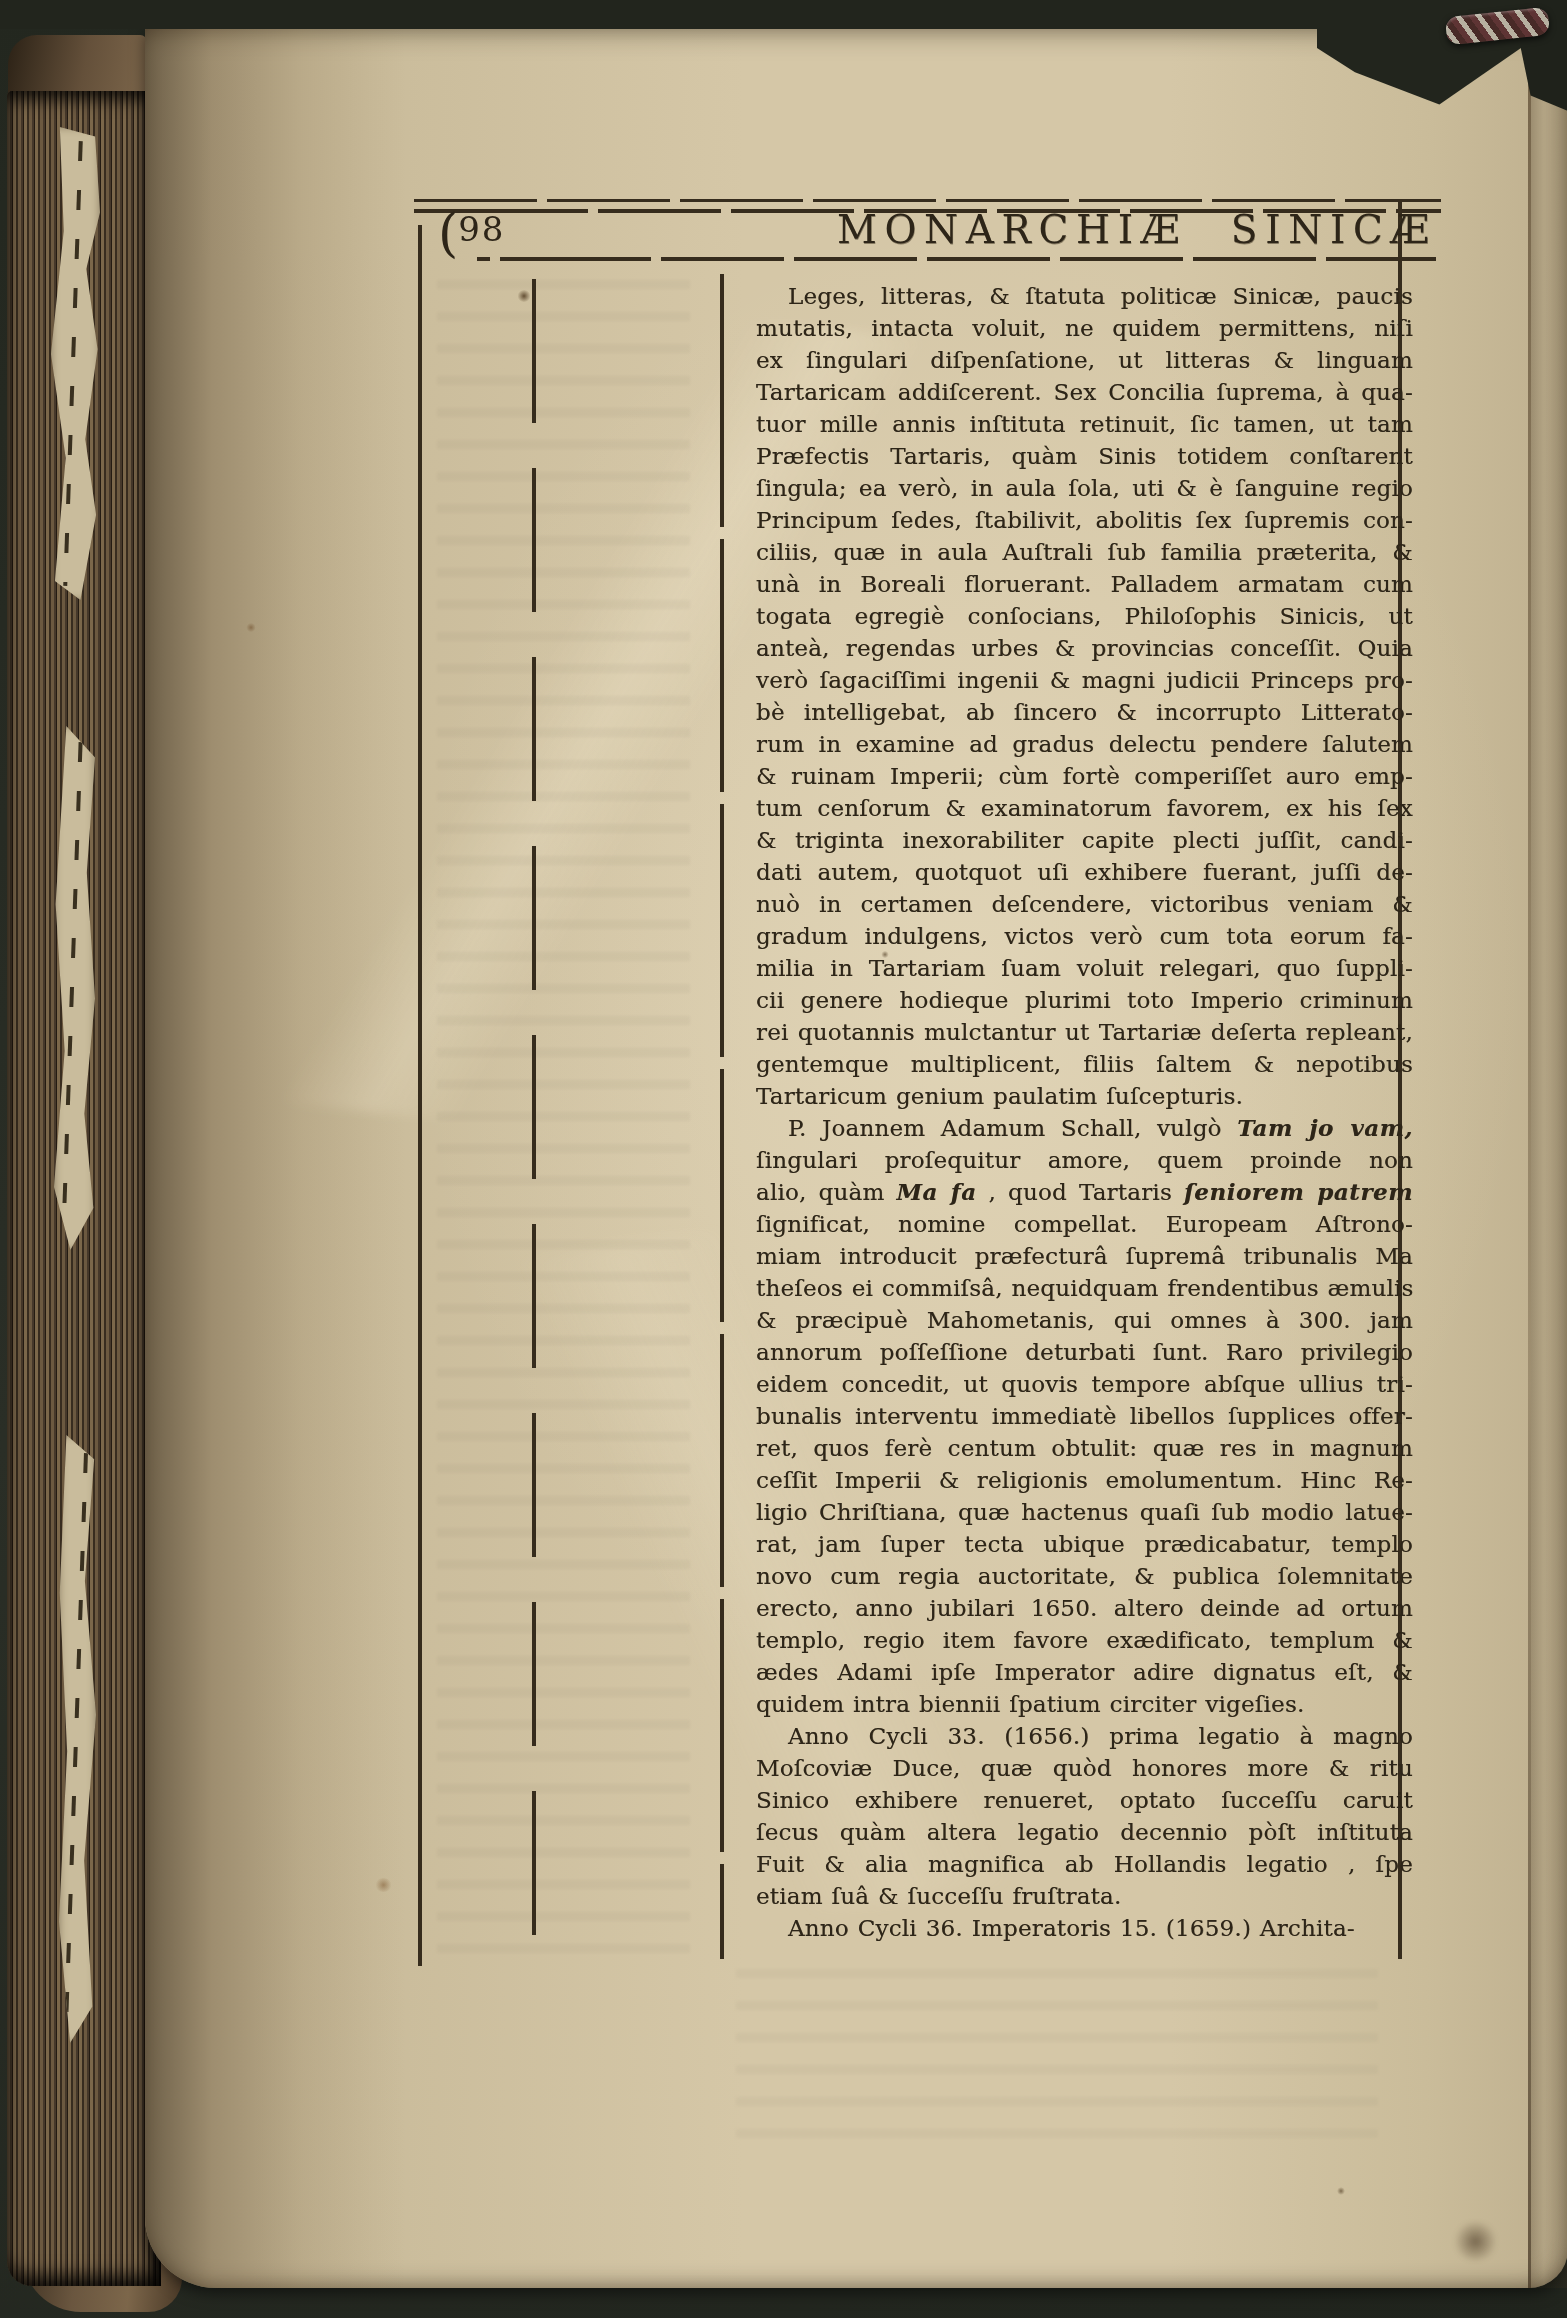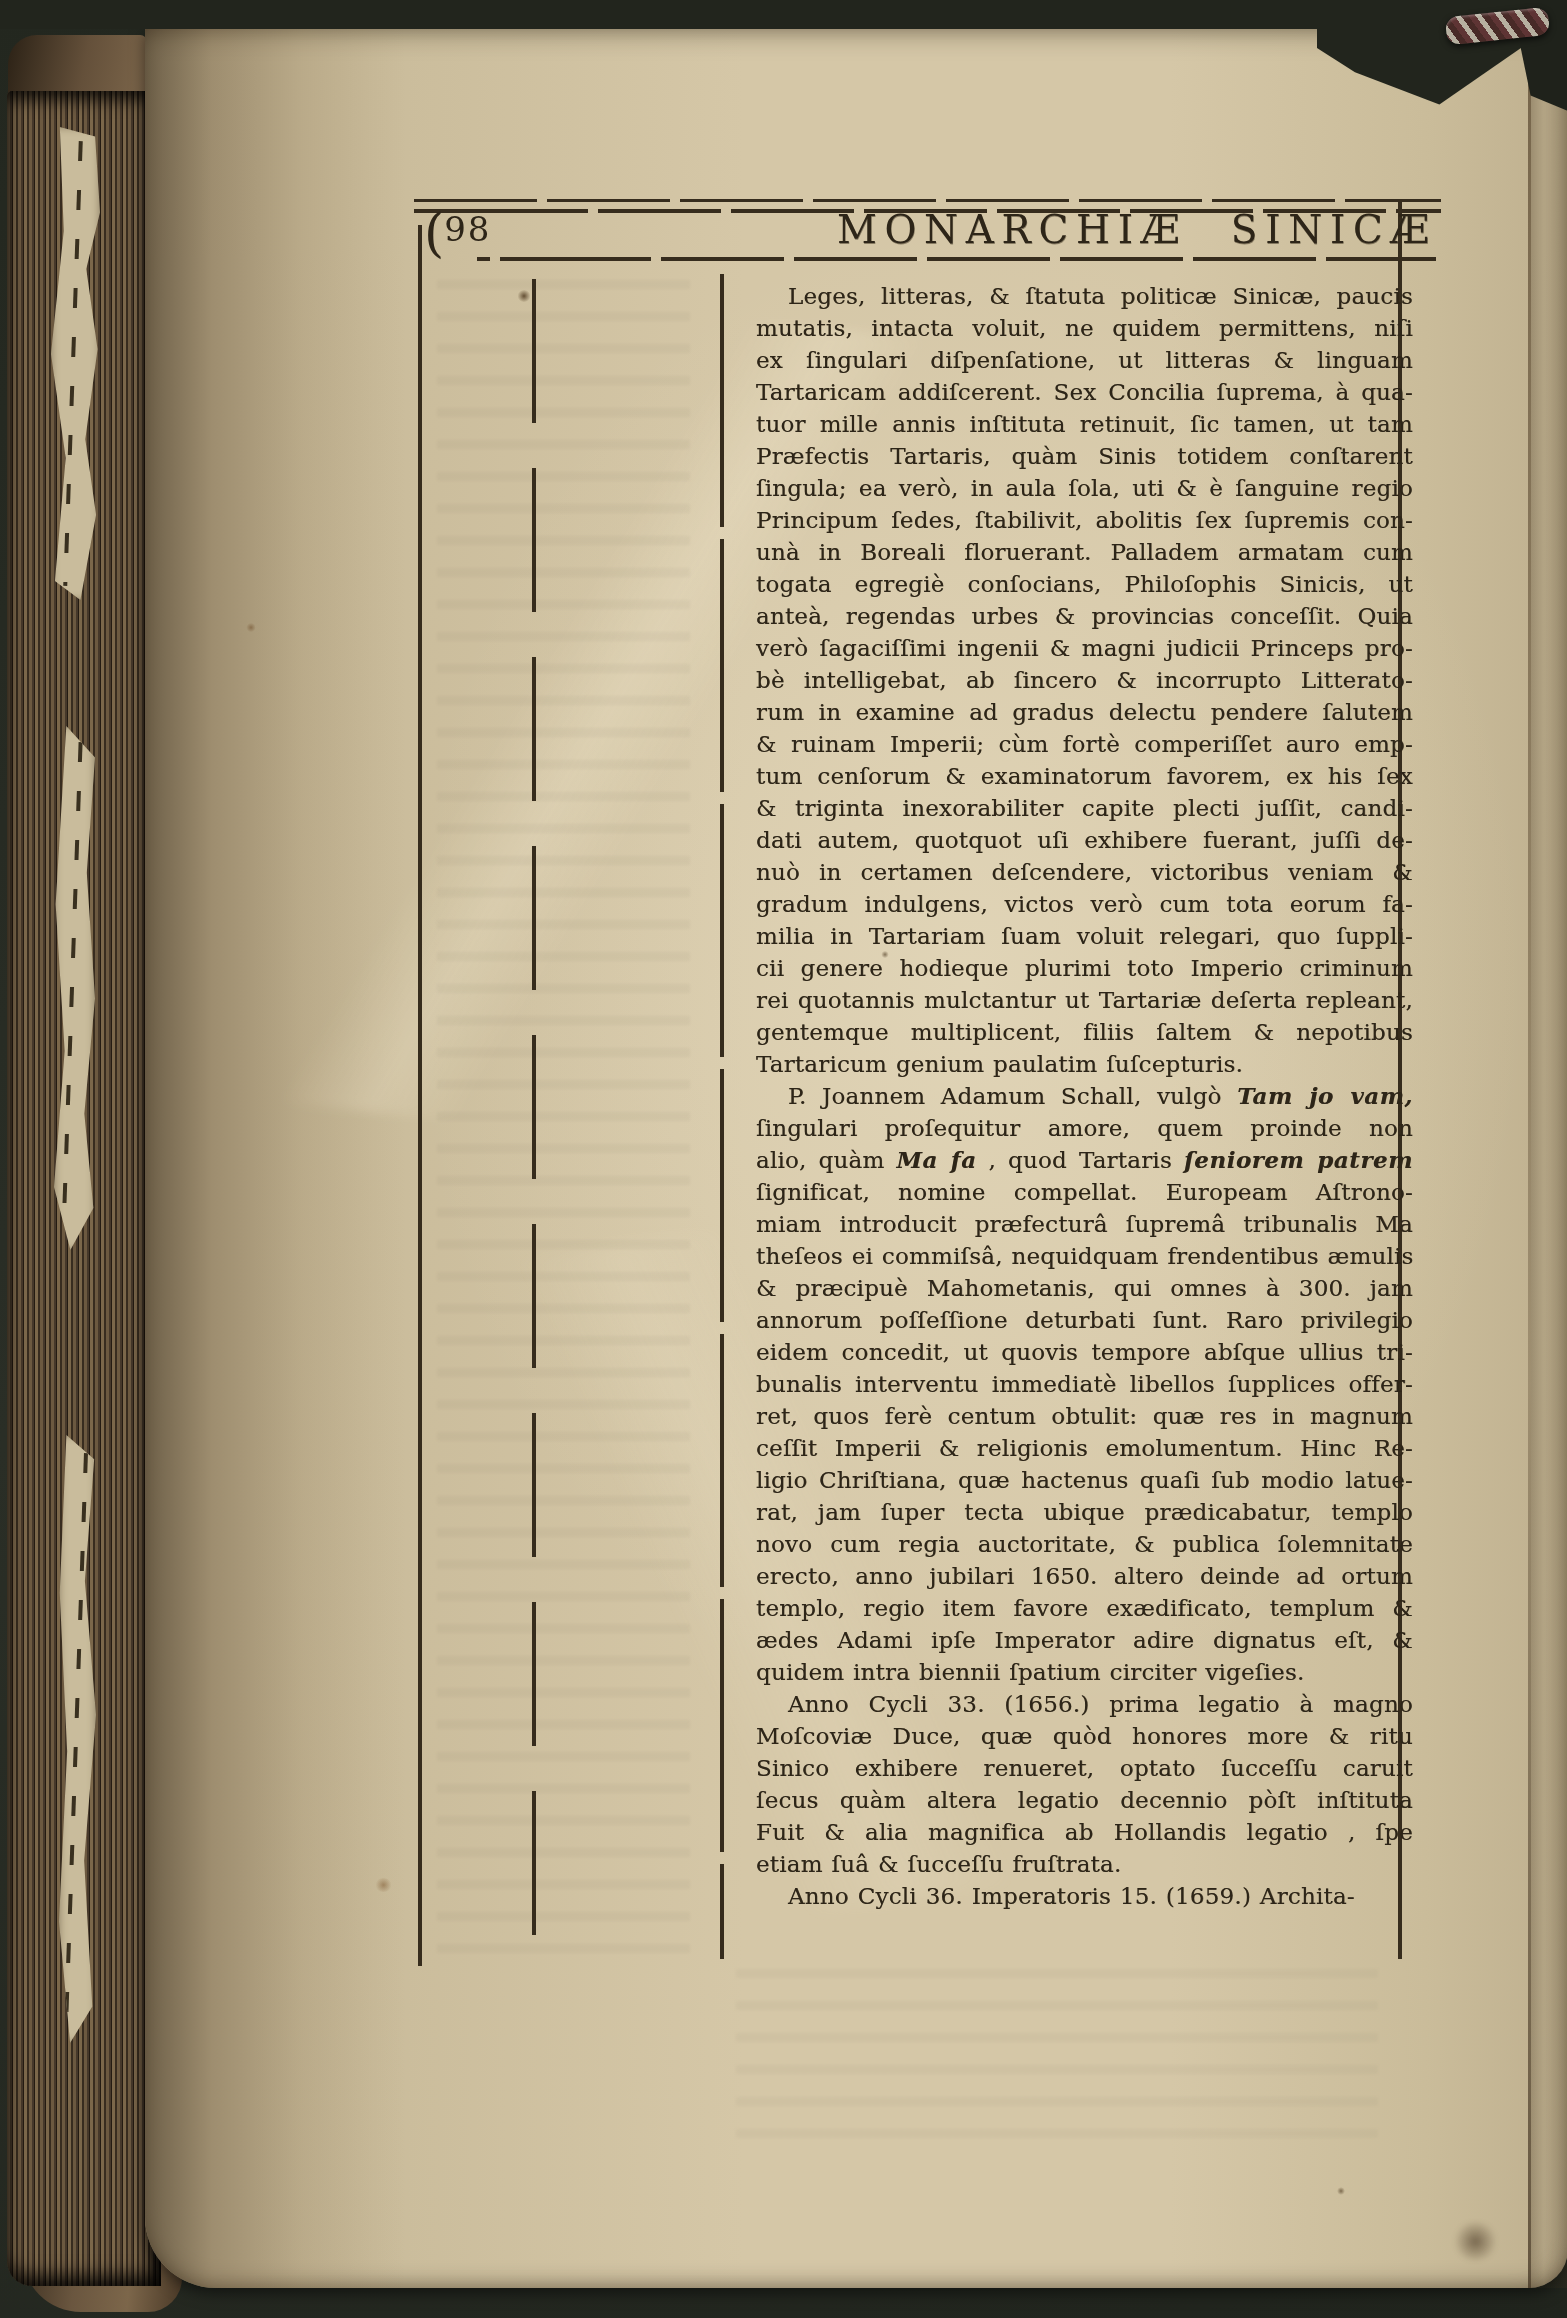--- a/index.html
+++ b/index.html
@@ -74,21 +74,21 @@
   .vrule.dashed{background:repeating-linear-gradient(180deg,var(--rule) 0 144px,rgba(0,0,0,0) 144px 189px);}
   .vrule.gapped{background:repeating-linear-gradient(180deg,var(--rule) 0 253px,rgba(0,0,0,0) 253px 265px);}
   .rule-top-a{left:269px;top:172px;width:1027px;}
   .rule-top-b{left:269px;top:182px;width:1027px;}
   .rule-below-title{left:332px;top:230px;width:959px;height:4.2px;}
   .v-margin-solid{left:273px;top:198px;height:1741px;}
   .v-margin-dashed{left:387px;top:252px;height:1685px;}
   .v-text-left{left:575px;top:247px;height:1685px;}
   .v-text-right{left:1253px;top:174px;height:1758px;}
   
-  .pagenum{left:279px;top:177px;color:var(--ink);font-size:34px;line-height:51px;letter-spacing:1.7px;}
+  .pagenum{left:293px;top:177px;color:var(--ink);font-size:34px;line-height:51px;letter-spacing:1.7px;}
   .pagenum .paren{font-size:52px;vertical-align:-10px;letter-spacing:0;}
   .running-title{left:279px;top:179px;width:1013px;text-align:right;color:var(--ink);
     font-size:39px;line-height:47px;letter-spacing:7.6px;word-spacing:23.6px;
     text-shadow:0.4px 0.5px 0.6px rgba(40,30,15,.45);}
   
   .text-block{left:589px;top:253px;width:657px;color:var(--ink);margin-left:22px;}
   .tline{height:32px;line-height:32px;font-size:23px;letter-spacing:0.2px;word-spacing:1.3px;
     text-align:justify;text-align-last:justify;white-space:nowrap;
     text-shadow:0.3px 0.4px 0.5px rgba(42,32,16,.5);}
   .tline.last{text-align-last:left;}
@@ -144,20 +144,21 @@
 
   <div class="abs text-block">
       <div class="tline ind"><span>Leges, litteras, &amp; ſtatuta politicæ Sinicæ, paucis</span></div>
       <div class="tline"><span>mutatis, intacta voluit, ne quidem permittens, niſi</span></div>
       <div class="tline"><span>ex ſingulari diſpenſatione, ut litteras &amp; linguam</span></div>
       <div class="tline"><span>Tartaricam addiſcerent. Sex Concilia ſuprema, à qua-</span></div>
       <div class="tline"><span>tuor mille annis inſtituta retinuit, ſic tamen, ut tam</span></div>
       <div class="tline"><span>Præfectis Tartaris, quàm Sinis totidem conſtarent</span></div>
       <div class="tline"><span>ſingula; ea verò, in aula ſola, uti &amp; è ſanguine regio</span></div>
       <div class="tline"><span>Principum ſedes, ſtabilivit, abolitis ſex ſupremis con-</span></div>
+      <div class="tline"><span>ciliis, quæ in aula Auſtrali ſub familia præterita, &amp;</span></div>
       <div class="tline"><span>unà in Boreali floruerant. Palladem armatam cum</span></div>
       <div class="tline"><span>togata egregiè conſocians, Philoſophis Sinicis, ut</span></div>
       <div class="tline"><span>anteà, regendas urbes &amp; provincias conceſſit. Quia</span></div>
       <div class="tline"><span>verò ſagaciſſimi ingenii &amp; magni judicii Princeps pro-</span></div>
       <div class="tline"><span>bè intelligebat, ab ſincero &amp; incorrupto Litterato-</span></div>
       <div class="tline"><span>rum in examine ad gradus delectu pendere ſalutem</span></div>
       <div class="tline"><span>&amp; ruinam Imperii; cùm fortè comperiſſet auro emp-</span></div>
       <div class="tline"><span>tum cenſorum &amp; examinatorum favorem, ex his ſex</span></div>
       <div class="tline"><span>&amp; triginta inexorabiliter capite plecti juſſit, candi-</span></div>
       <div class="tline"><span>dati autem, quotquot uſi exhibere fuerant, juſſi de-</span></div>

